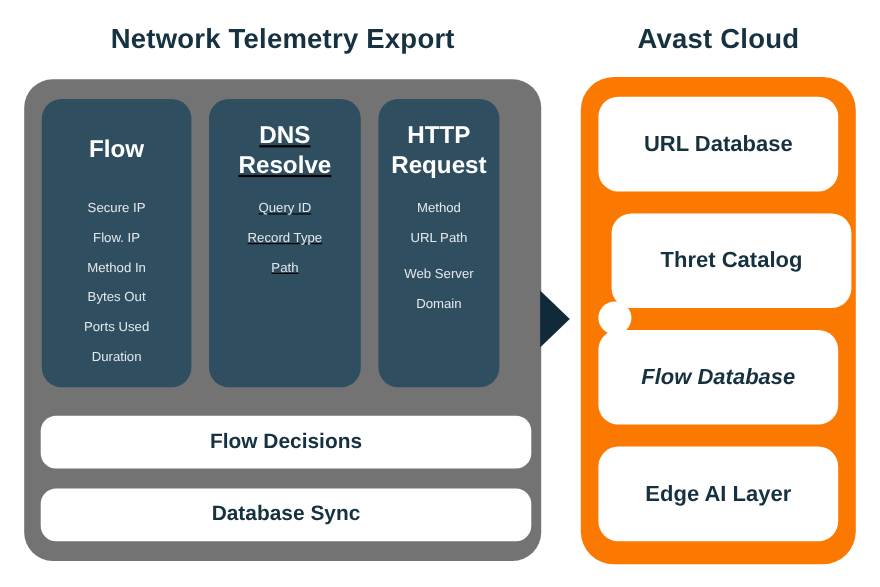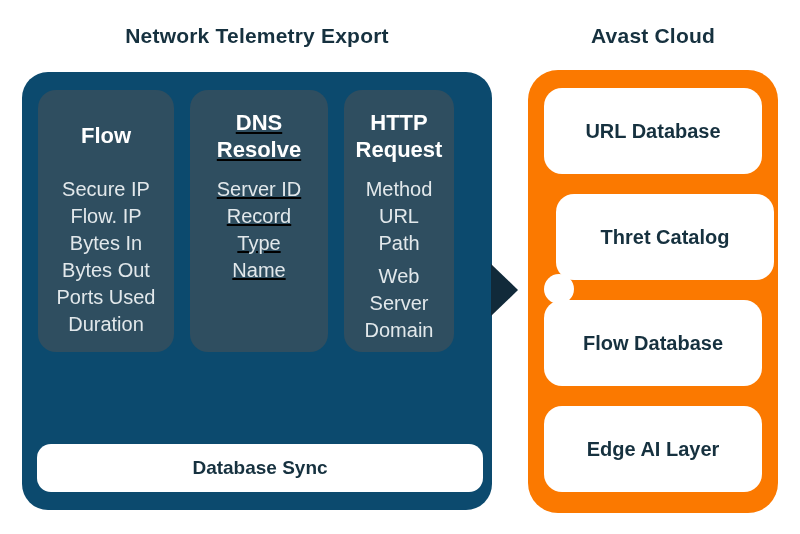--- a/index.html
+++ b/index.html
@@ -5,48 +5,48 @@
   html, body { margin: 0; padding: 0; }
   body {
     width: 800px; height: 534px;
     background: #ffffff;
     font-family: "Liberation Sans", sans-serif;
     position: relative;
     overflow: hidden;
   }
   .title {
     position: absolute; top: 22px; height: 28px;
-    font-size: 21px; font-weight: bold; color: #16313F;
+    font-size: 25px; font-weight: bold; color: #16313F;
     text-align: center; letter-spacing: 0.2px; line-height: 28px;
   }
   .title-left { left: 22px; width: 470px; }
   .title-right { left: 528px; width: 250px; }
 
   .panel-left {
     position: absolute; left: 22px; top: 72px;
     width: 470px; height: 438px;
-    background: #0c4a6e; border-radius: 26px;
+    background: #737373; border-radius: 26px;
   }
   .col {
     position: absolute; top: 18px; height: 262px;
     background: #2F4E60; border-radius: 18px;
   }
   .col-1 { left: 16px;  width: 136px; }
   .col-2 { left: 168px; width: 138px; text-decoration: underline; }
   .col-3 { left: 322px; width: 110px; }
   .col-header {
     margin-top: 14px; height: 64px;
     display: flex; align-items: center; justify-content: center;
     text-align: center;
     font-size: 22px; font-weight: bold; color: #ffffff; line-height: 1.25;
   }
   .col-header span { display: inline-block; max-width: 112px; }
   .col-items { margin-top: 8px; }
   .col-item {
-    font-size: 20px; line-height: 27px; color: #E2E8EB;
+    font-size: 12px; line-height: 27px; color: #E2E8EB;
     text-align: center; padding: 0 13px;
   }
   .col-item.gap { margin-top: 6px; }
 
   .bar {
     position: absolute; left: 15px; width: 446px; height: 48px;
     background: #ffffff; border-radius: 14px;
     display: flex; align-items: center; justify-content: center;
     font-size: 19px; font-weight: bold; color: #16313F;
   }
@@ -68,21 +68,21 @@
   }
   .cloud-box {
     position: absolute; left: 16px; width: 218px; height: 86px;
     background: #ffffff; border-radius: 18px;
     display: flex; align-items: center; justify-content: center;
     font-size: 20px; font-weight: bold; color: #16313F;
     text-align: center;
   }
   .cloud-box-1 { top: 18px; }
   .cloud-box-2 { top: 124px; margin-left: 12px; }
-  .cloud-box-3 { top: 230px; }
+  .cloud-box-3 { top: 230px; font-style: italic; }
   .cloud-box-4 { top: 336px; }
   .socket-notch {
     position: absolute; left: 16px; top: 204px;
     width: 30px; height: 30px;
     background: #ffffff; border-radius: 50%;
   }
 </style>
 </head>
 <body>
 
@@ -91,49 +91,50 @@
 
 <div class="panel-left">
 
   <div class="col col-1">
     <div class="col-header">
         <span>Flow</span>
       </div>
     <div class="col-items">
       <div class="col-item">Secure IP</div>
       <div class="col-item">Flow. IP</div>
-      <div class="col-item">Bytes In</div>
+      <div class="col-item">Method In</div>
       <div class="col-item">Bytes Out</div>
       <div class="col-item">Ports Used</div>
       <div class="col-item">Duration</div>
     </div>
   </div>
 
   <div class="col col-2">
     <div class="col-header">
         <span>DNS Resolve</span>
       </div>
     <div class="col-items">
-      <div class="col-item">Server ID</div>
+      <div class="col-item">Query ID</div>
       <div class="col-item">Record Type</div>
-      <div class="col-item">Name</div>
+      <div class="col-item">Path</div>
     </div>
   </div>
 
   <div class="col col-3">
     <div class="col-header">
         <span>HTTP Request</span>
       </div>
     <div class="col-items">
       <div class="col-item">Method</div>
       <div class="col-item">URL Path</div>
       <div class="col-item gap">Web Server Domain</div>
     </div>
   </div>
 
+  <div class="bar bar-1">Flow Decisions</div>
   <div class="bar bar-2">Database Sync</div>
 </div>
 
 <div class="arrow-tab"></div>
 
 <div class="panel-right">
   <div class="socket-notch"></div>
   <div class="cloud-box cloud-box-1">URL Database</div>
   <div class="cloud-box cloud-box-2">Thret Catalog</div>
   <div class="cloud-box cloud-box-3">Flow Database</div>

